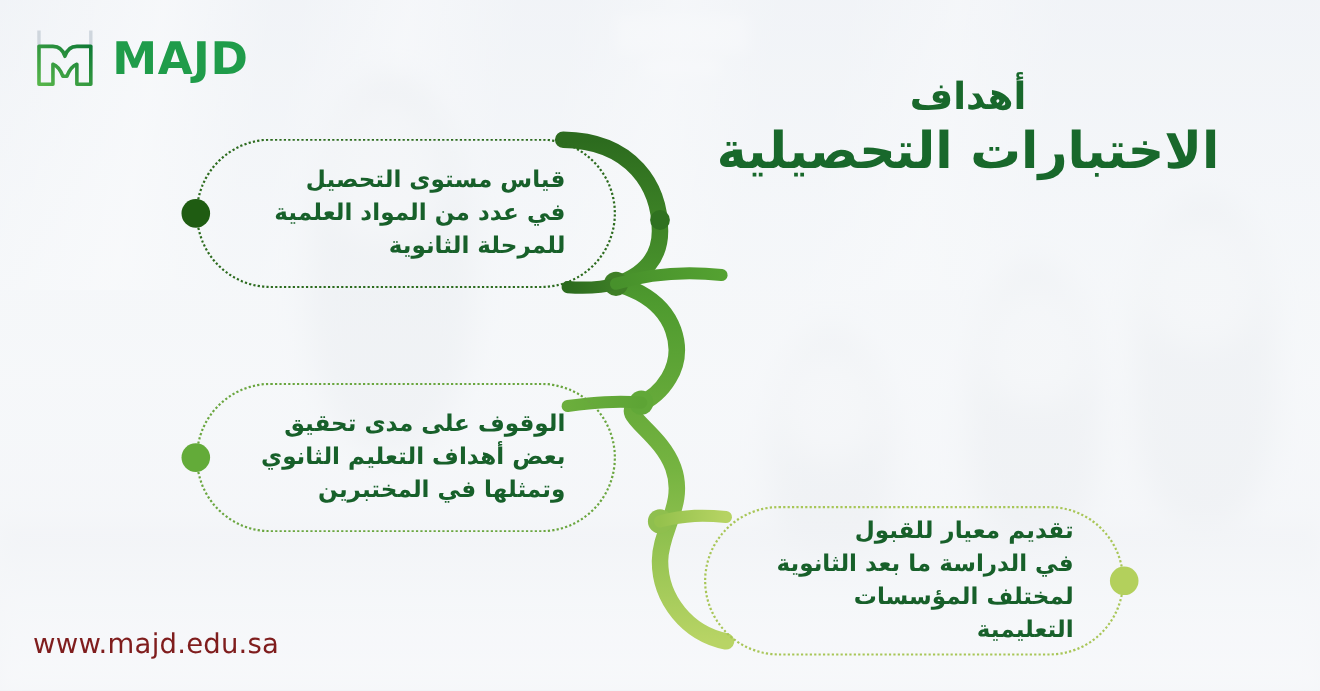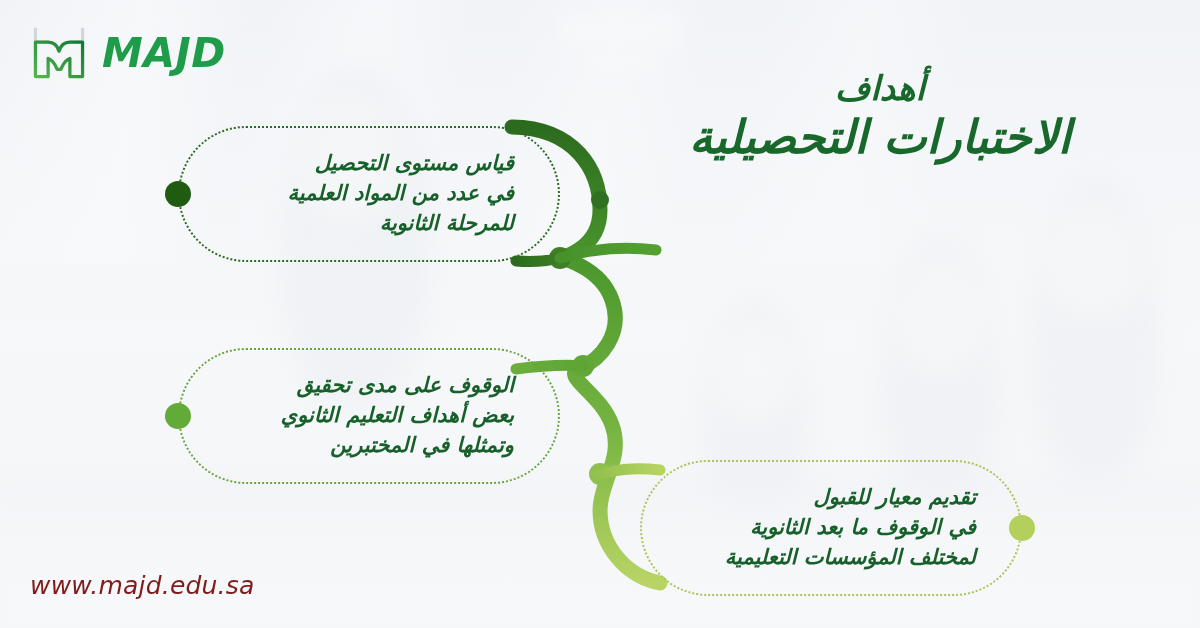--- a/index.html
+++ b/index.html
@@ -9,21 +9,20 @@
     width:1200px; height:628px;
     overflow:hidden;
     font-family:"DejaVu Sans","Liberation Sans",sans-serif;
   }
 
   .canvas{
     position:relative;
     width:1200px; height:628px;
     background:#eef1f5;
     overflow:hidden;
-    font-style:italic;
   }
 
   
   .bg-photo{
     position:absolute; inset:0;
     background:
       
       linear-gradient(100deg, rgba(255,255,255,0) 0%, rgba(255,255,255,.85) 12%, rgba(255,255,255,0) 20%),
       linear-gradient(100deg, rgba(255,255,255,0) 22%, rgba(255,255,255,.7) 30%, rgba(255,255,255,0) 38%),
       linear-gradient(100deg, rgba(255,255,255,0) 42%, rgba(255,255,255,.6) 50%, rgba(255,255,255,0) 57%),
@@ -254,19 +253,19 @@
     <div class="node"></div>
     <div class="card-text">الوقوف على مدى تحقيق
 بعض أهداف التعليم الثانوي
 وتمثلها في المختبرين</div>
   </div>
 
   <div class="card" id="card4">
     <div class="card-dots"></div>
     <div class="node"></div>
     <div class="card-text">تقديم معيار للقبول
-في الوقوف ما بعد الثانوية
+في الدراسة ما بعد الثانوية
 لمختلف المؤسسات التعليمية</div>
   </div>
 
   <div class="url">www.majd.edu.sa</div>
 
 </div>
 
 </body></html>

